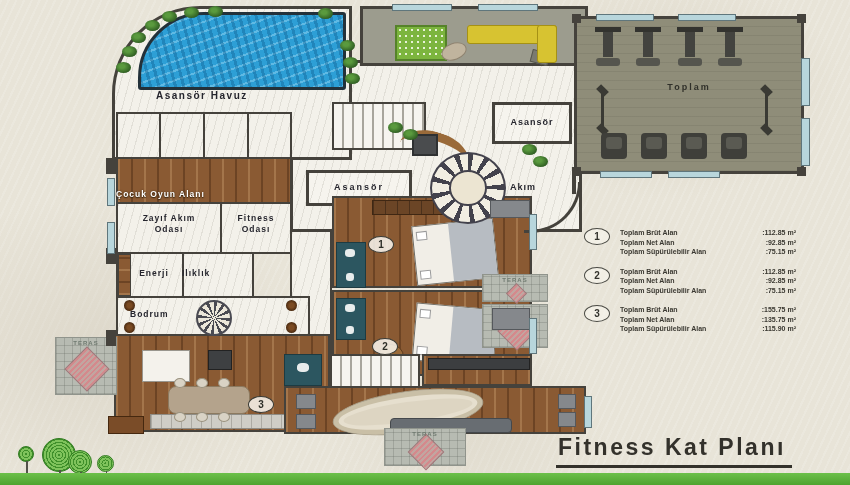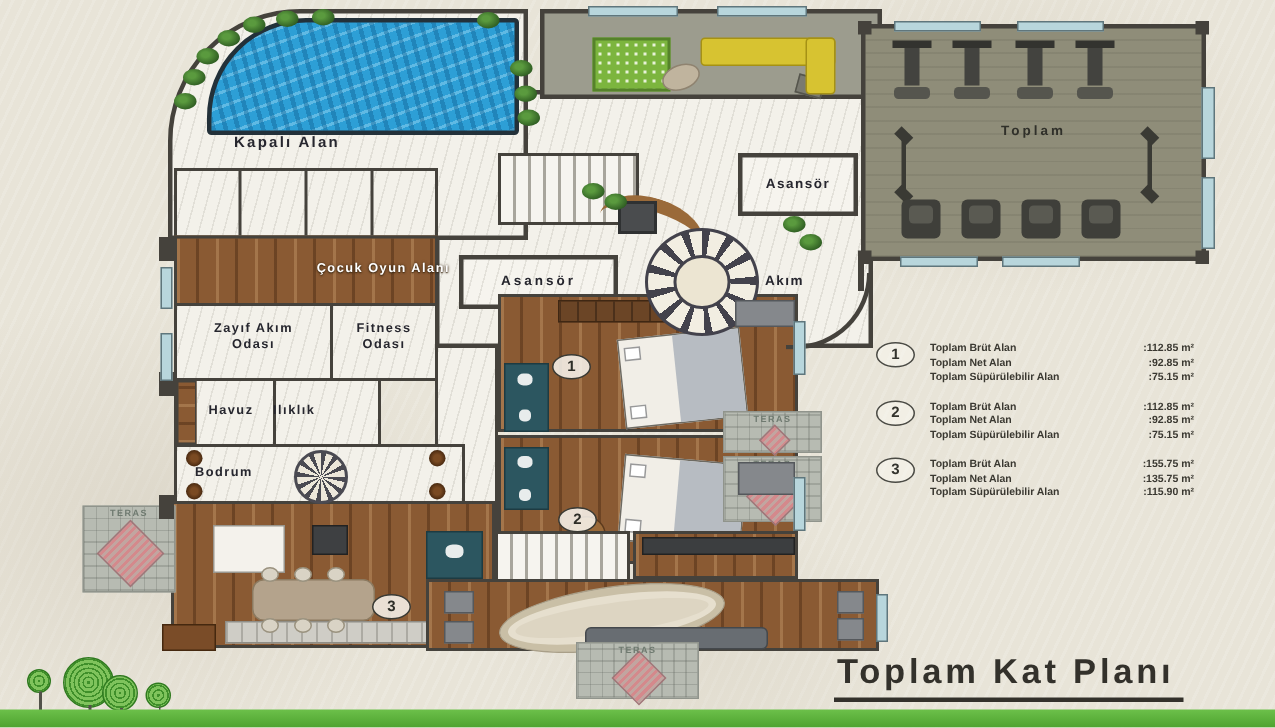--- a/index.html
+++ b/index.html
@@ -80,45 +80,45 @@
   <div class="room" style="left:138px;top:12px;width:208px;height:78px;border:3px solid #23313a;border-radius:66px 3px 3px 3px;
        background-color:#2d9fd6;background-image:repeating-linear-gradient(75deg, rgba(12,90,140,.38) 0 3px, transparent 3px 8px),repeating-linear-gradient(160deg, rgba(190,235,255,.35) 0 2px, transparent 2px 9px)"></div>
   <div class="shrub" style="left:116px;top:62px"></div>
   <div class="shrub" style="left:122px;top:46px"></div>
   <div class="shrub" style="left:131px;top:32px"></div>
   <div class="shrub" style="left:145px;top:20px"></div>
   <div class="shrub" style="left:162px;top:11px"></div>
   <div class="shrub" style="left:184px;top:7px"></div>
   <div class="shrub" style="left:208px;top:6px"></div>
   <div class="shrub" style="left:318px;top:8px"></div>
-  <div class="rlabel" style="left:156px;top:90px;font-size:10px;letter-spacing:1.5px">Kapalı Alan</div>
+  <div class="rlabel" style="left:156px;top:90px;font-size:10px;letter-spacing:1.5px">Asansör Havuz</div>
 
   <div class="room marble" style="left:116px;top:112px;width:176px;height:47px"></div>
   <div class="wallseg" style="left:159px;top:114px;width:2px;height:43px"></div>
   <div class="wallseg" style="left:203px;top:114px;width:2px;height:43px"></div>
   <div class="wallseg" style="left:247px;top:114px;width:2px;height:43px"></div>
   <div class="bench" style="left:124px;top:126px;width:28px;height:10px"></div>
   <div class="bench" style="left:168px;top:126px;width:28px;height:10px"></div>
   <div class="bench" style="left:212px;top:126px;width:28px;height:10px"></div>
   <div class="bench" style="left:256px;top:126px;width:28px;height:10px"></div>
 
   <div class="room wood" style="left:116px;top:157px;width:176px;height:47px"></div>
-  <div class="rlabel" style="left:116px;top:173px;width:184px;text-align:right;color:#fff;letter-spacing:1px;text-shadow:0 0 2px #3c2812,0 1px 1px #3c2812">Çocuk Oyun Alanı</div>
+  <div class="rlabel" style="left:116px;top:189px;width:184px;text-align:left;color:#fff;letter-spacing:1px;text-shadow:0 0 2px #3c2812,0 1px 1px #3c2812">Çocuk Oyun Alanı</div>
 
   <div class="room marble" style="left:116px;top:202px;width:106px;height:52px"></div>
   <div class="rlabel" style="left:116px;top:213px;width:106px;text-align:center;letter-spacing:1px">Zayıf Akım</div>
   <div class="rlabel" style="left:116px;top:224px;width:106px;text-align:center;letter-spacing:1px">Odası</div>
 
   <div class="room marble" style="left:220px;top:202px;width:72px;height:52px"></div>
   <div class="rlabel" style="left:220px;top:213px;width:72px;text-align:center;letter-spacing:1px">Fitness</div>
   <div class="rlabel" style="left:220px;top:224px;width:72px;text-align:center;letter-spacing:1px">Odası</div>
 
   <div class="room marble" style="left:116px;top:252px;width:68px;height:46px"></div>
   <div class="room woodv" style="left:118px;top:254px;width:13px;height:42px;border-width:1px"></div>
-  <div class="rlabel" style="left:124px;top:268px;width:60px;text-align:center;letter-spacing:1px">Havuz</div>
+  <div class="rlabel" style="left:124px;top:268px;width:60px;text-align:center;letter-spacing:1px">Enerji</div>
   <div class="room marble" style="left:182px;top:252px;width:72px;height:46px"></div>
   <div class="rlabel" style="left:182px;top:268px;width:72px;text-align:left;letter-spacing:1px">Ilıklık</div>
   <div class="room marble" style="left:116px;top:296px;width:194px;height:40px"></div>
   <div class="rlabel" style="left:130px;top:309px;letter-spacing:1px">Bodrum</div>
   <div style="position:absolute;left:196px;top:300px;width:32px;height:32px;border-radius:50%;z-index:3;
        border:2px solid #4a4a52;background:repeating-conic-gradient(#4a4a52 0 12deg,#ece7da 12deg 30deg)"></div>
   <div class="basin" style="left:124px;top:300px"></div>
   <div class="basin" style="left:124px;top:322px"></div>
   <div class="basin" style="left:286px;top:300px"></div>
   <div class="basin" style="left:286px;top:322px"></div>
@@ -326,21 +326,21 @@
             <span class="val">:135.75 m²</span>
           </div>
         <div class="legend-row">
             <span class="lab">Toplam Süpürülebilir Alan</span>
             <span class="val">:115.90 m²</span>
           </div>
       </div>
     </div>
   </div>
 
-  <div class="title">Toplam Kat Planı</div>
+  <div class="title">Fitness Kat Planı</div>
 
   <div class="tree" style="left:18px;top:446px;width:14px;height:14px">
       <span class="stem" style="height:14px"></span>
     </div>
   <div class="tree" style="left:42px;top:438px;width:32px;height:32px">
       <span class="stem" style="height:5px"></span>
     </div>
   <div class="tree" style="left:68px;top:450px;width:22px;height:22px">
       <span class="stem" style="height:4px"></span>
     </div>

